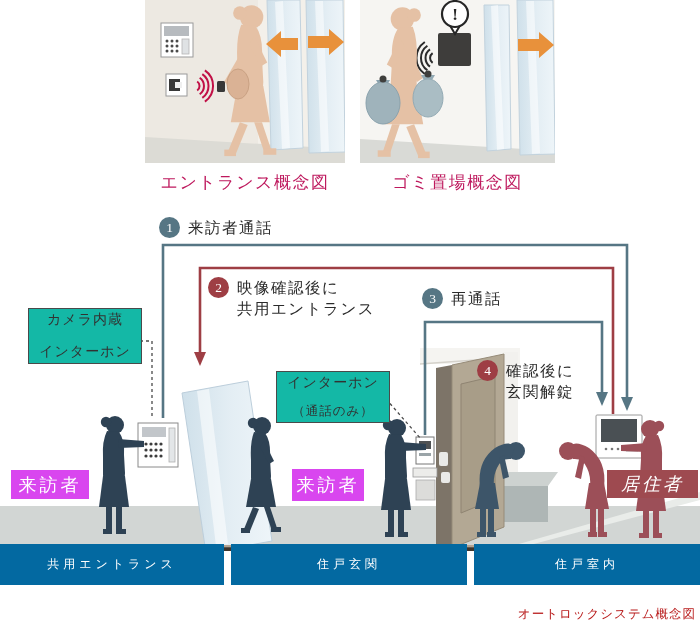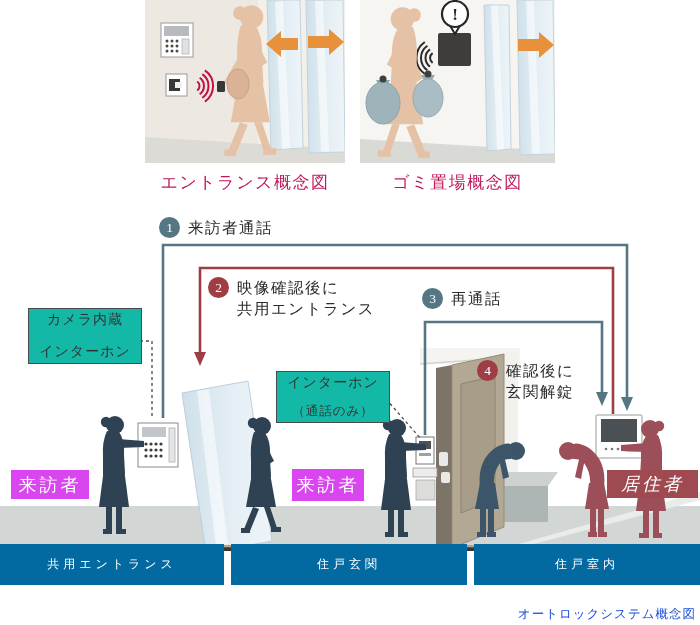--- a/index.html
+++ b/index.html
@@ -17,21 +17,21 @@
            display:flex;flex-direction:column;align-items:center;justify-content:space-between;
            font-size:14px;letter-spacing:1px;line-height:22px;z-index:5;}
   .callout .small{font-size:12.5px;}
   .plabel{position:absolute;color:#fff;display:flex;align-items:center;justify-content:center;
           font-size:18px;letter-spacing:3px;z-index:6;}
   .plabel.blue{background:#d946ef;}
   .plabel.red{background:#9e4a50;font-style:italic;}
   .zone{position:absolute;top:544px;height:41px;background:#0369a1;color:#fff;
         display:flex;align-items:center;justify-content:center;font-size:12px;letter-spacing:4px;}
   .footer-caption{position:absolute;top:606px;left:0;width:696px;text-align:right;
-                  font-size:12.5px;letter-spacing:1px;color:#1d4ed8;}
+                  font-size:12.5px;letter-spacing:1px;color:#b91c1c;}
 </style>
 </head>
 <body>
 
 <div class="canvas">
 
   <svg width="0" height="0" class="abs" aria-hidden="true">
     <defs>
       <linearGradient id="glassGrad" x1="0" y1="0" x2="1" y2="0">
         <stop offset="0" stop-color="#cfe0ea"></stop>

